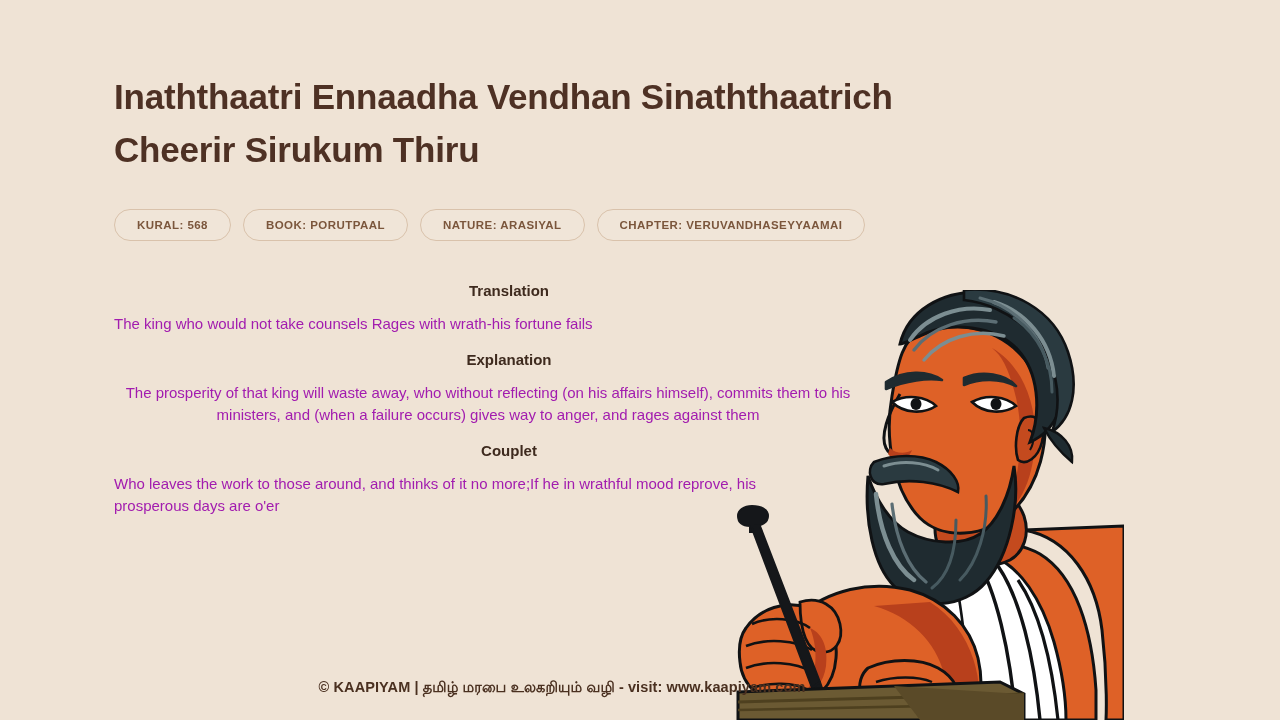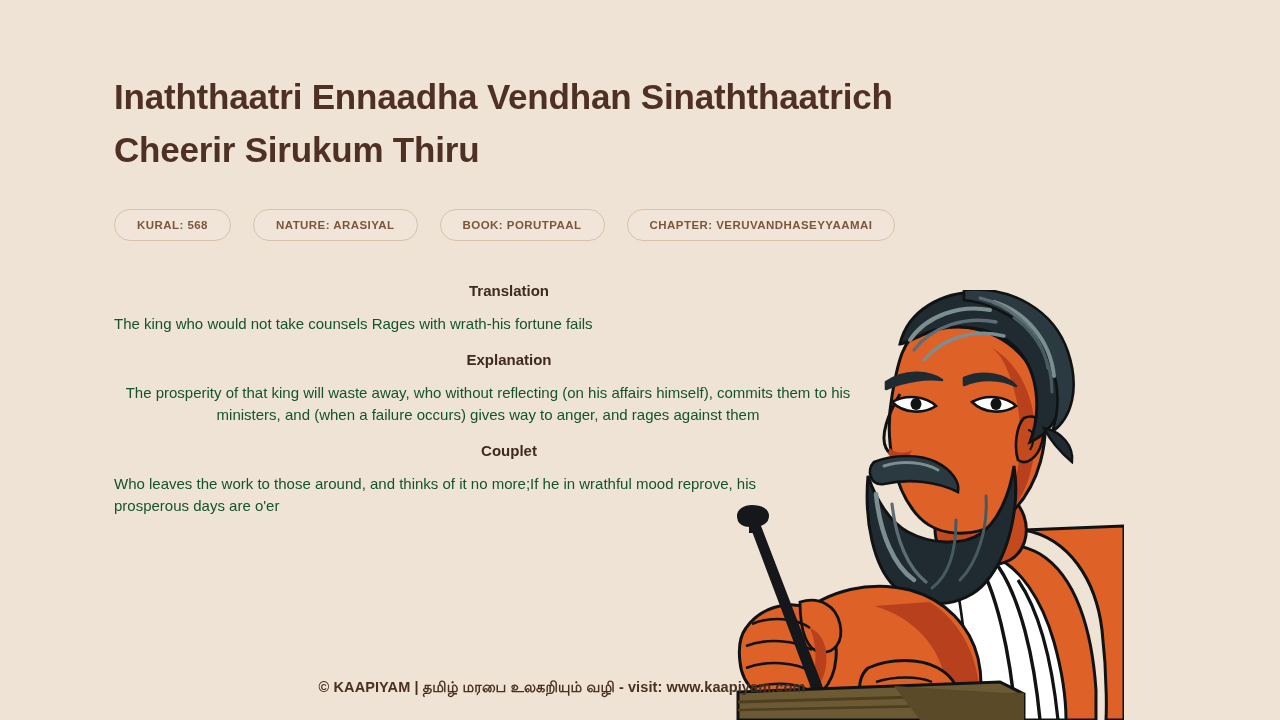--- a/index.html
+++ b/index.html
@@ -38,21 +38,21 @@
     font-weight:bold;
     line-height:53px;
     letter-spacing:-0.2px;
     color:#4E3124;
     max-width:810px;
   }
 
   
   #chip-row {
     display:flex;
-    gap:22px;
+    gap:12px;
     margin-top:33px;
   }
   .chip {
     border:1px solid #D9C2AB;
     border-radius:999px;
     background:#F0E5D8;
     color:#7B563C;
     font-size:11.5px;
     font-weight:bold;
     letter-spacing:0.45px;
@@ -69,21 +69,21 @@
   .section-heading {
     font-size:15px;
     font-weight:bold;
     color:#3E2A1E;
     margin-bottom:14px;
     text-align:center;
   }
   .section-body {
     font-size:15px;
     line-height:22px;
-    color:#14532d;
+    color:#a21caf;
     max-width:752px;
   }
   #section-translation { margin-top:41px; }
   #section-explanation .section-body { max-width:748px;text-align:center; }
   #section-couplet .section-body { max-width:700px; }
 
   
   #footer {
     position:absolute;
     left:0; right:0;
@@ -211,22 +211,22 @@
       </g>
     </svg>
   </div>
 
   <div id="content">
 
     <h1 id="kural-title">Inaththaatri Ennaadha Vendhan Sinaththaatrich Cheerir Sirukum Thiru</h1>
 
     <div id="chip-row">
       <span class="chip">KURAL: 568</span>
+      <span class="chip">BOOK: PORUTPAAL</span>
       <span class="chip">NATURE: ARASIYAL</span>
-      <span class="chip">BOOK: PORUTPAAL</span>
       <span class="chip">CHAPTER: VERUVANDHASEYYAAMAI</span>
     </div>
 
     <div class="section" id="section-translation">
       <div class="section-heading">Translation</div>
       <div class="section-body">The king who would not take counsels Rages with wrath-his fortune fails</div>
     </div>
 
     <div class="section" id="section-explanation">
       <div class="section-heading">Explanation</div>

